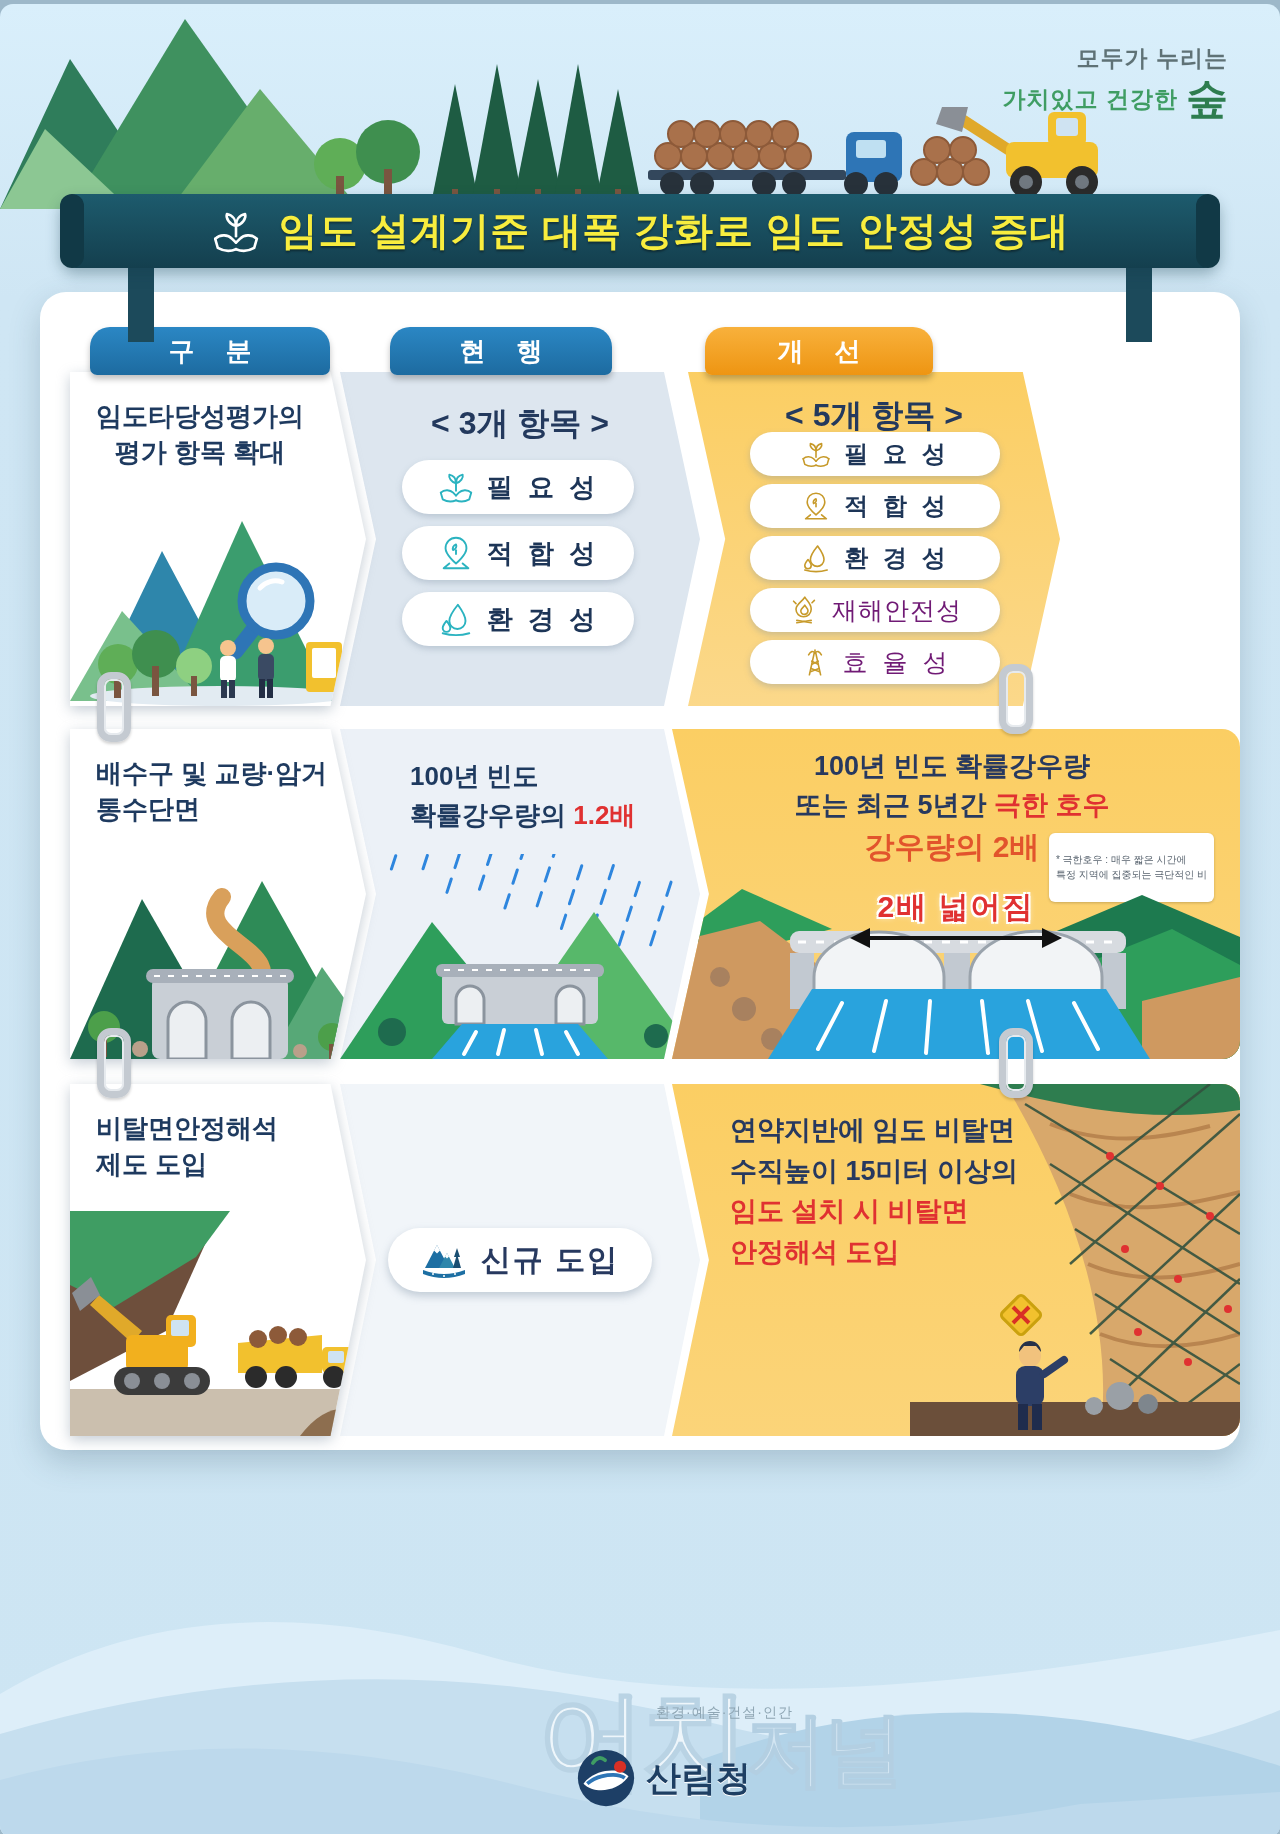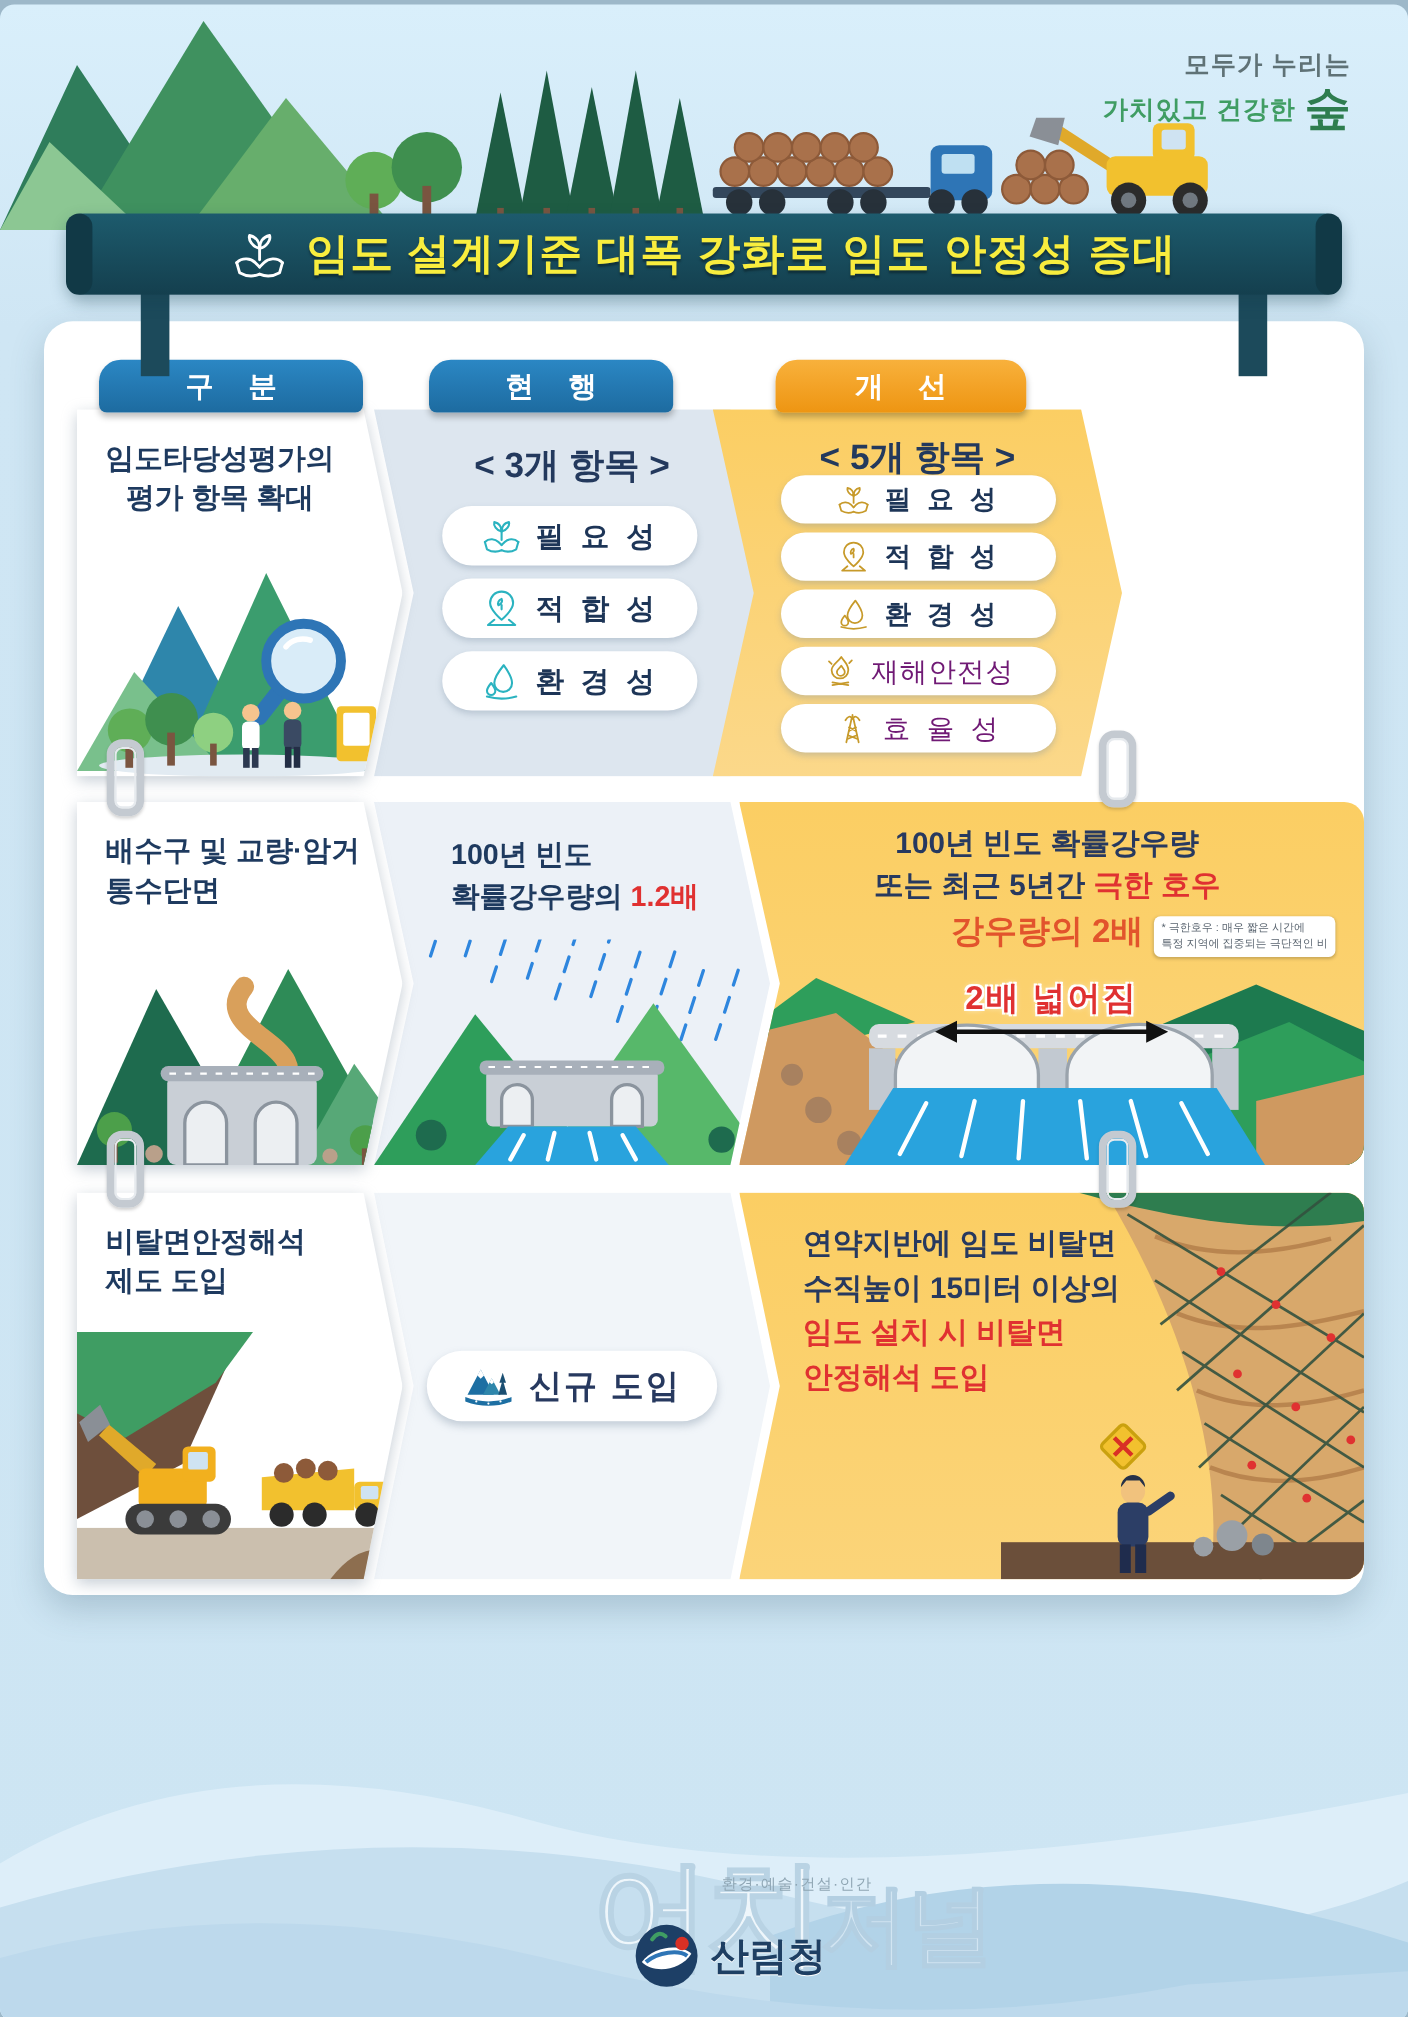--- a/index.html
+++ b/index.html
@@ -63,21 +63,21 @@
   .heading-sm{font-size:32px;font-weight:800;color:#23395d;text-align:center;}
   .red{color:#e03131;}
   .orange-red{color:#e2542c;}
   .navy{color:#27395f;}
 
   
   .ring{width:20px;height:56px;border:7px solid #c4cad1;border-radius:14px;z-index:7;
         box-shadow:inset 0 0 0 2px #e6eaee,0 2px 3px rgba(0,0,0,.18);background:transparent;}
 
   
-  .note{position:absolute;background:#fff;border-radius:6px;padding:4px 7px;
+  .note{position:absolute;background:#fff;border-radius:6px;padding:20px 7px;
         font-size:10px;line-height:1.45;color:#5a6570;box-shadow:0 1px 3px rgba(0,0,0,.2);}
   .widen{font-size:30px;font-weight:900;color:#e03131;letter-spacing:2px;
         text-shadow:-2px -2px 0 #fff,2px -2px 0 #fff,-2px 2px 0 #fff,2px 2px 0 #fff,0 0 6px #fff;}
 
   
   .newpill{background:#fff;border-radius:34px;box-shadow:0 4px 8px rgba(120,140,160,.4);
         display:flex;align-items:center;justify-content:center;gap:14px;}
   .newpill .plabel{font-size:30px;letter-spacing:2px;}
 
   
@@ -290,21 +290,21 @@
       <span class="plabel" style="font-size:26px;">적 합 성</span>
     </div>
     <div class="pill" style="position:absolute;left:62px;top:220px;width:232px;height:54px;">
       <svg class="picon teal" width="38" height="38">
           <use href="#ic-drop"></use>
         </svg>
       <span class="plabel" style="font-size:26px;">환 경 성</span>
     </div>
   </div>
 
-  <div class="abs rightpanel chev-lr" style="left:648px;top:368px;width:372px;height:334px;background:linear-gradient(180deg,#fbce63,#fbd88a);">
+  <div class="abs rightpanel chev-lr" style="left:688px;top:368px;width:372px;height:334px;background:linear-gradient(180deg,#fbce63,#fbd88a);">
     <div class="heading-sm" style="margin-top:22px;">&lt; 5개 항목 &gt;</div>
     <div class="pill" style="position:absolute;left:62px;top:60px;width:250px;height:44px;">
       <svg class="picon gold" width="32" height="32">
           <use href="#ic-hands"></use>
         </svg>
       <span class="plabel" style="font-size:24px;">필 요 성</span>
     </div>
     <div class="pill" style="position:absolute;left:62px;top:112px;width:250px;height:44px;">
       <svg class="picon gold" width="32" height="32">
           <use href="#ic-pin"></use>

